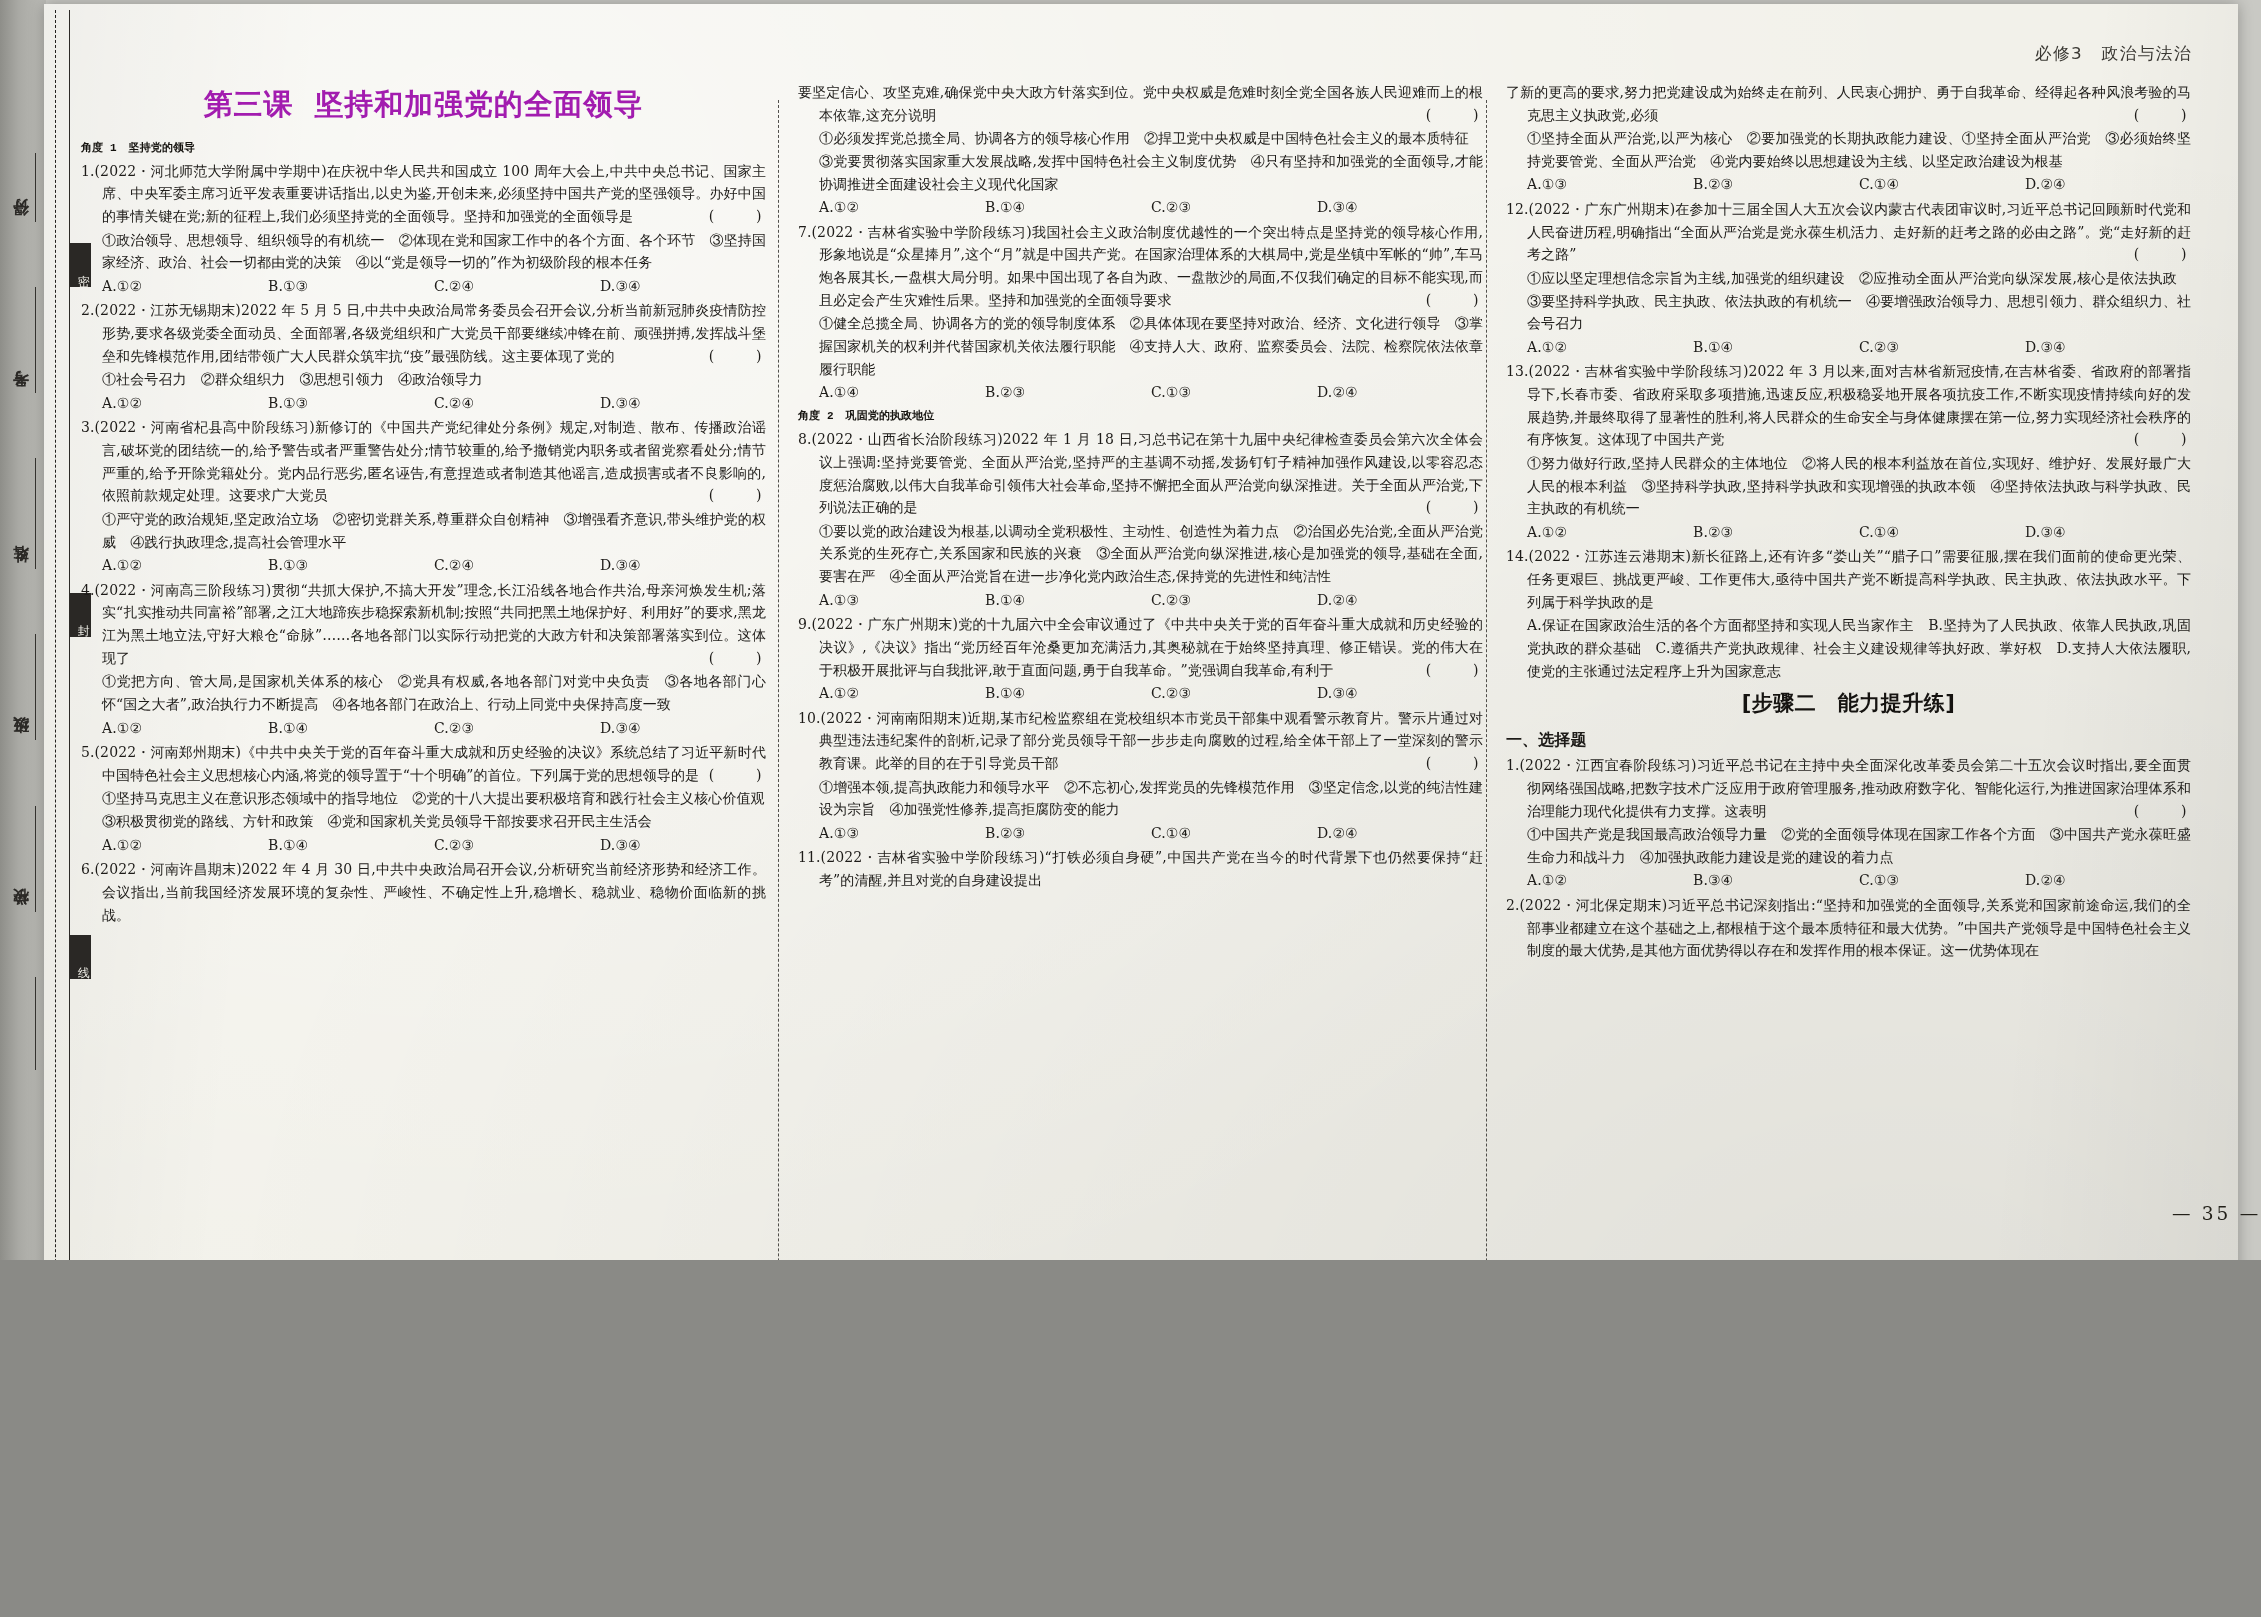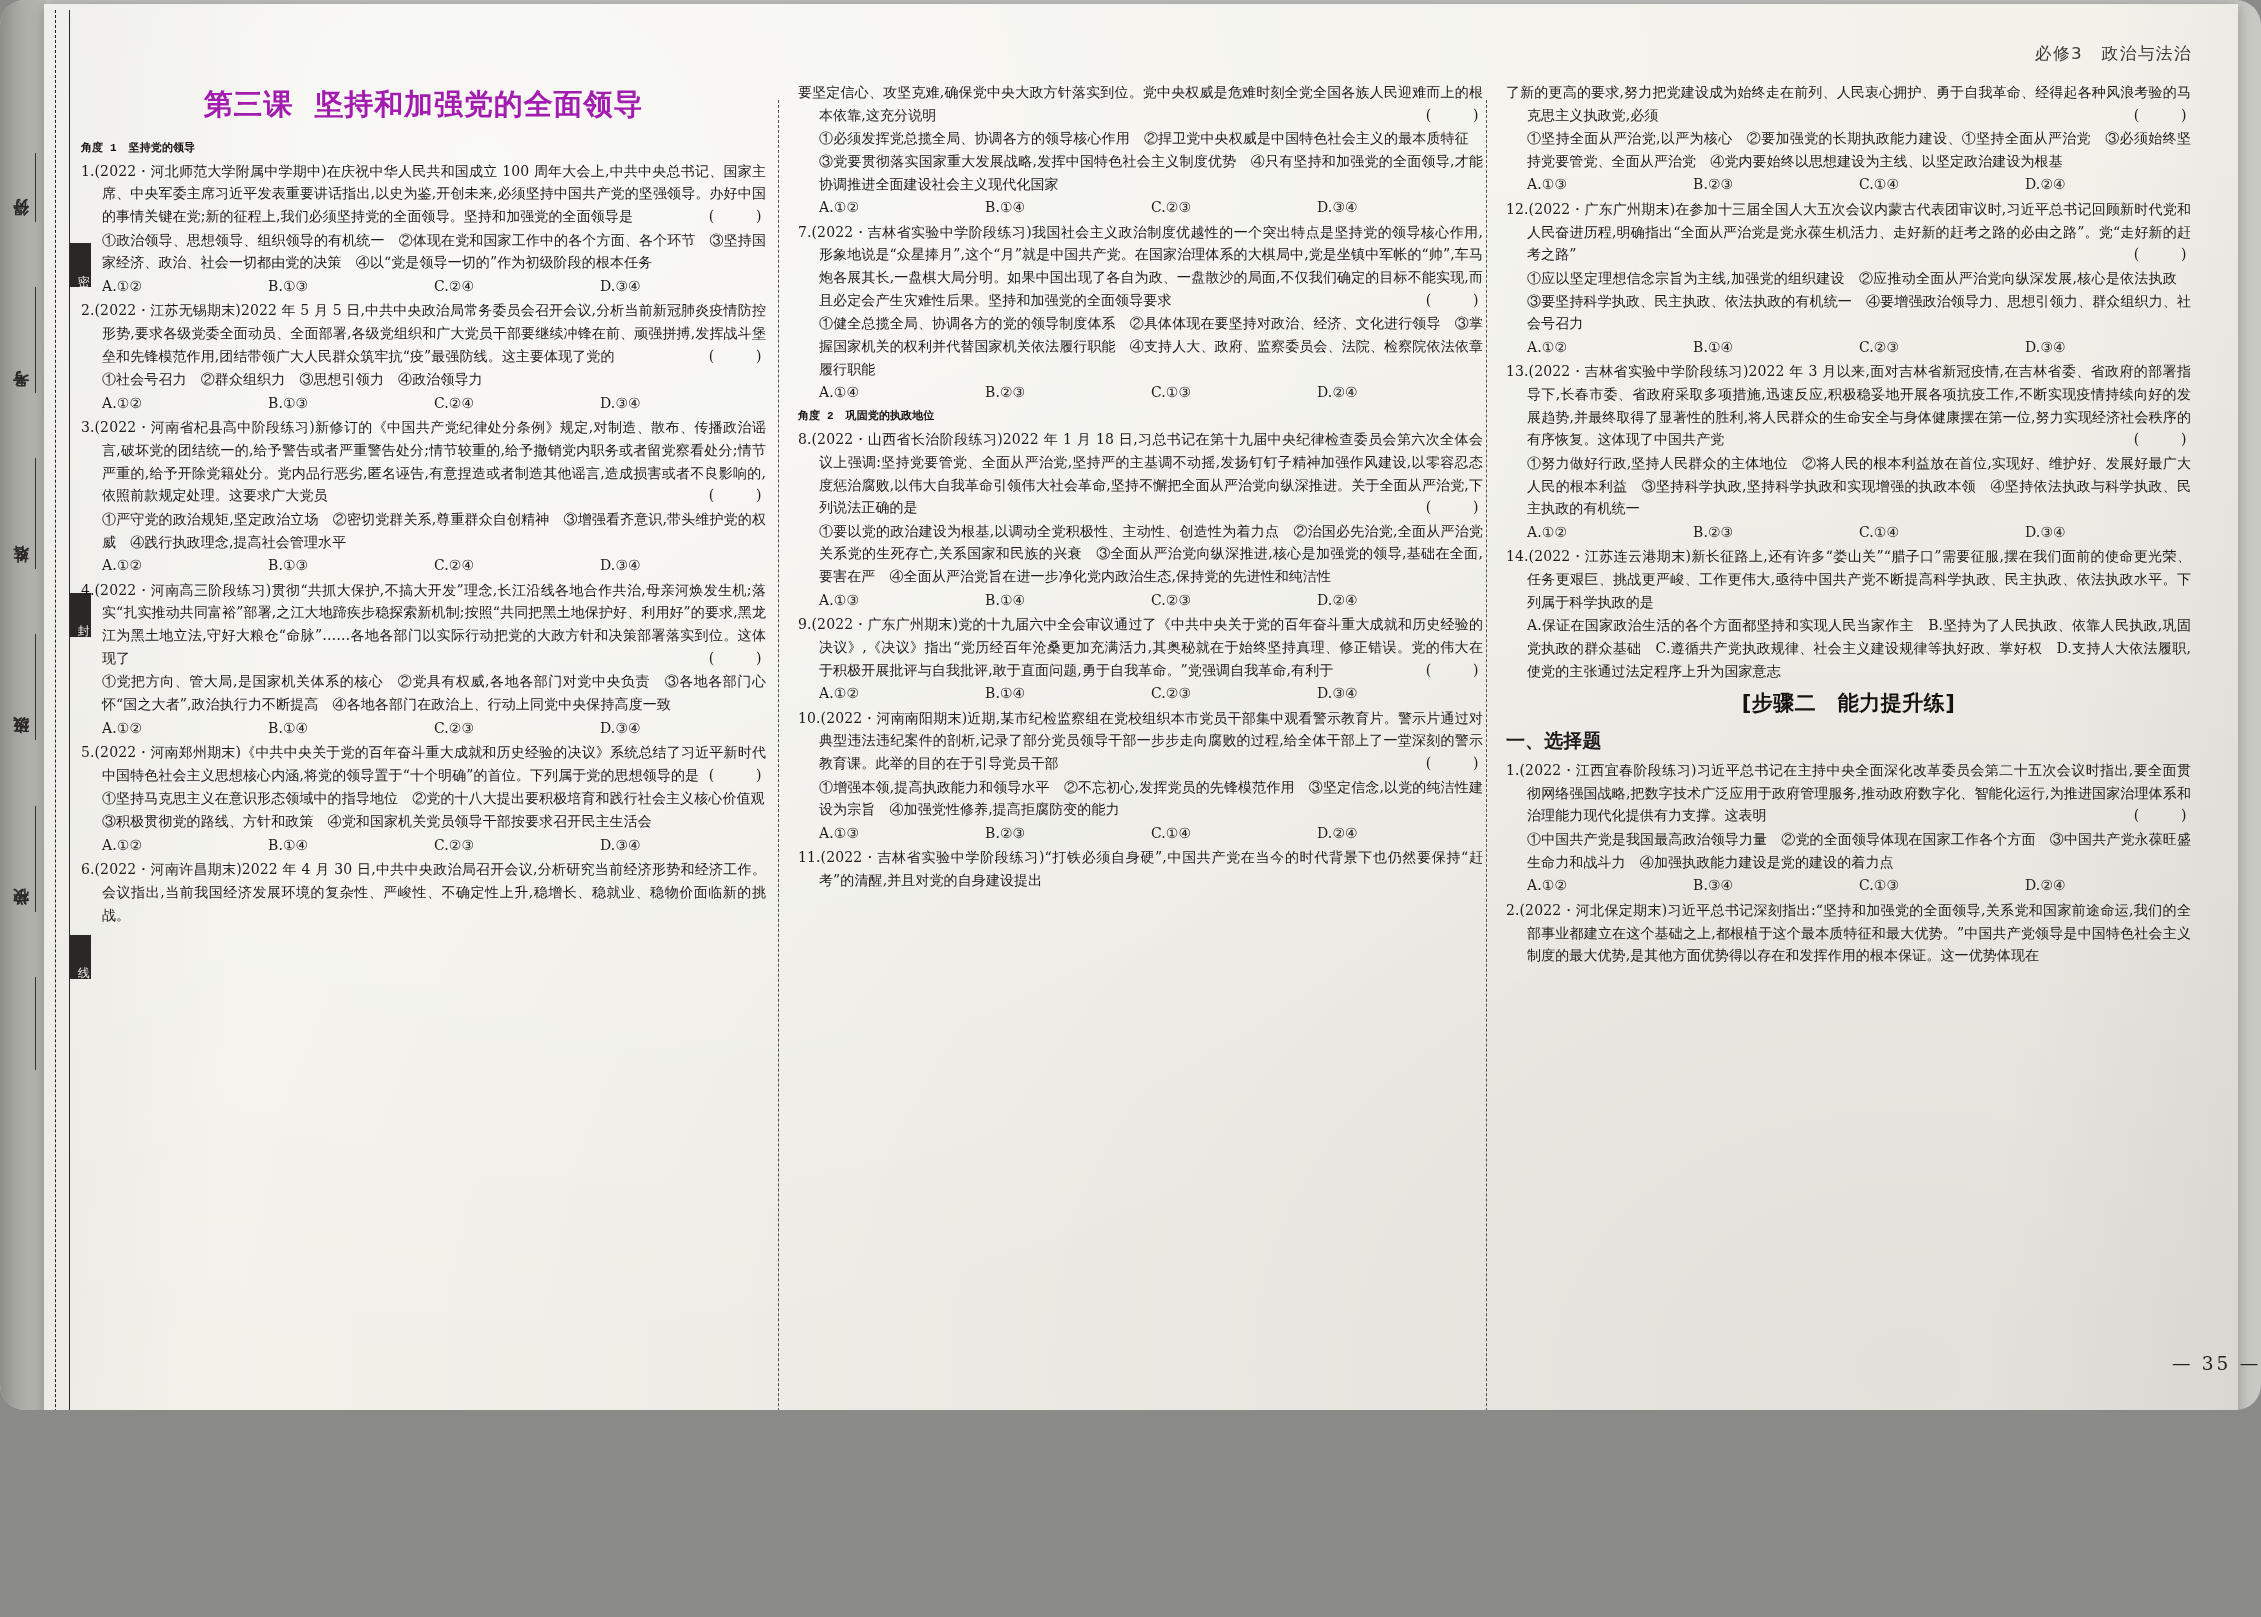--- a/index.html
+++ b/index.html
@@ -3,25 +3,24 @@
 <meta charset="utf-8">
 <style>
   html, body {
     margin: 0;
     padding: 0;
     background: #8a8a86;
   }
   .page {
     position: relative;
     width: 2261px;
-    height: 1410px;
+    height: 1260px;
     background: #c9c9c4;
     overflow: hidden;
     font-family: "DejaVu Serif", "Liberation Serif", serif;
-    border-radius: 25px;
   }
   
   .sheet {
     position: absolute;
     left: 44px;
     top: 3.7px;
     width: 2194px;
     height: 1606px;
     background: #f2f1ea;
     box-shadow: 0 0 14px rgba(0,0,0,0.28);
@@ -173,24 +172,24 @@
   .angle-head {
     font-size: 11px;
     font-weight: 700;
     margin: 4.6px 0 1.9px 0;
     font-family: Liberation Mono, monospace;
     color: #15130f;
   }
   .angle-head .gap { display:inline-block; width: 12px; }
 
   .subhead {
-    font-size: 19px;
+    font-size: 16px;
     font-weight: 700;
     margin: 3.7px 0 0.9px 0;
-    font-family: Liberation Mono, monospace;
+    font-family: Liberation Serif, serif;
   }
 
   .q {
     margin: 0 0 0.9px 0;
     text-indent: -21px;
     padding-left: 21px;
     text-align: justify;
     text-justify: inter-ideograph;
   }
   .blank-paren {

